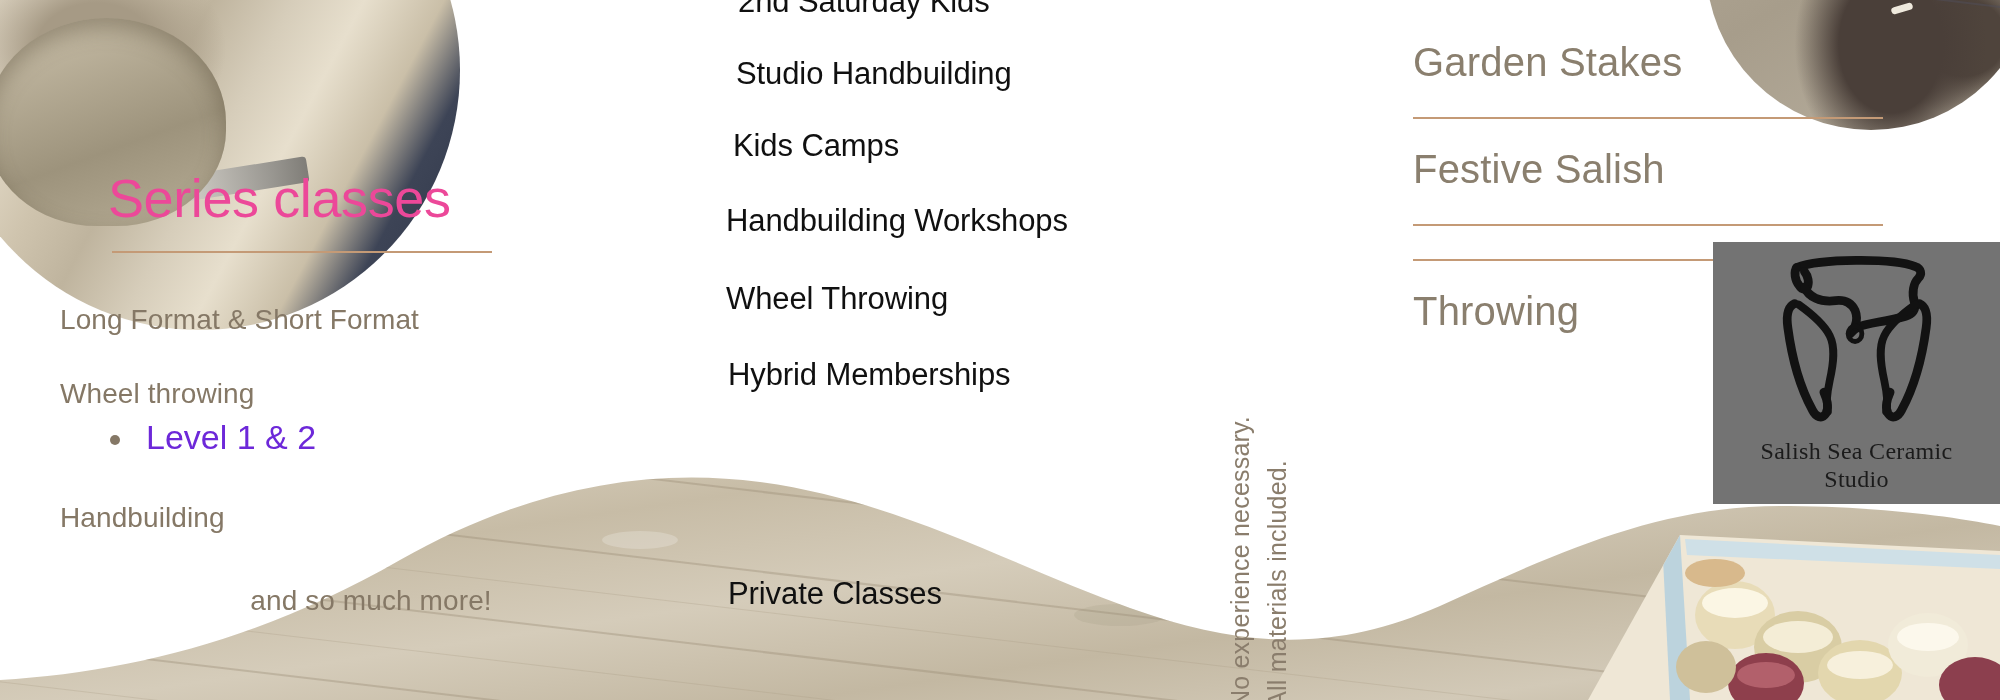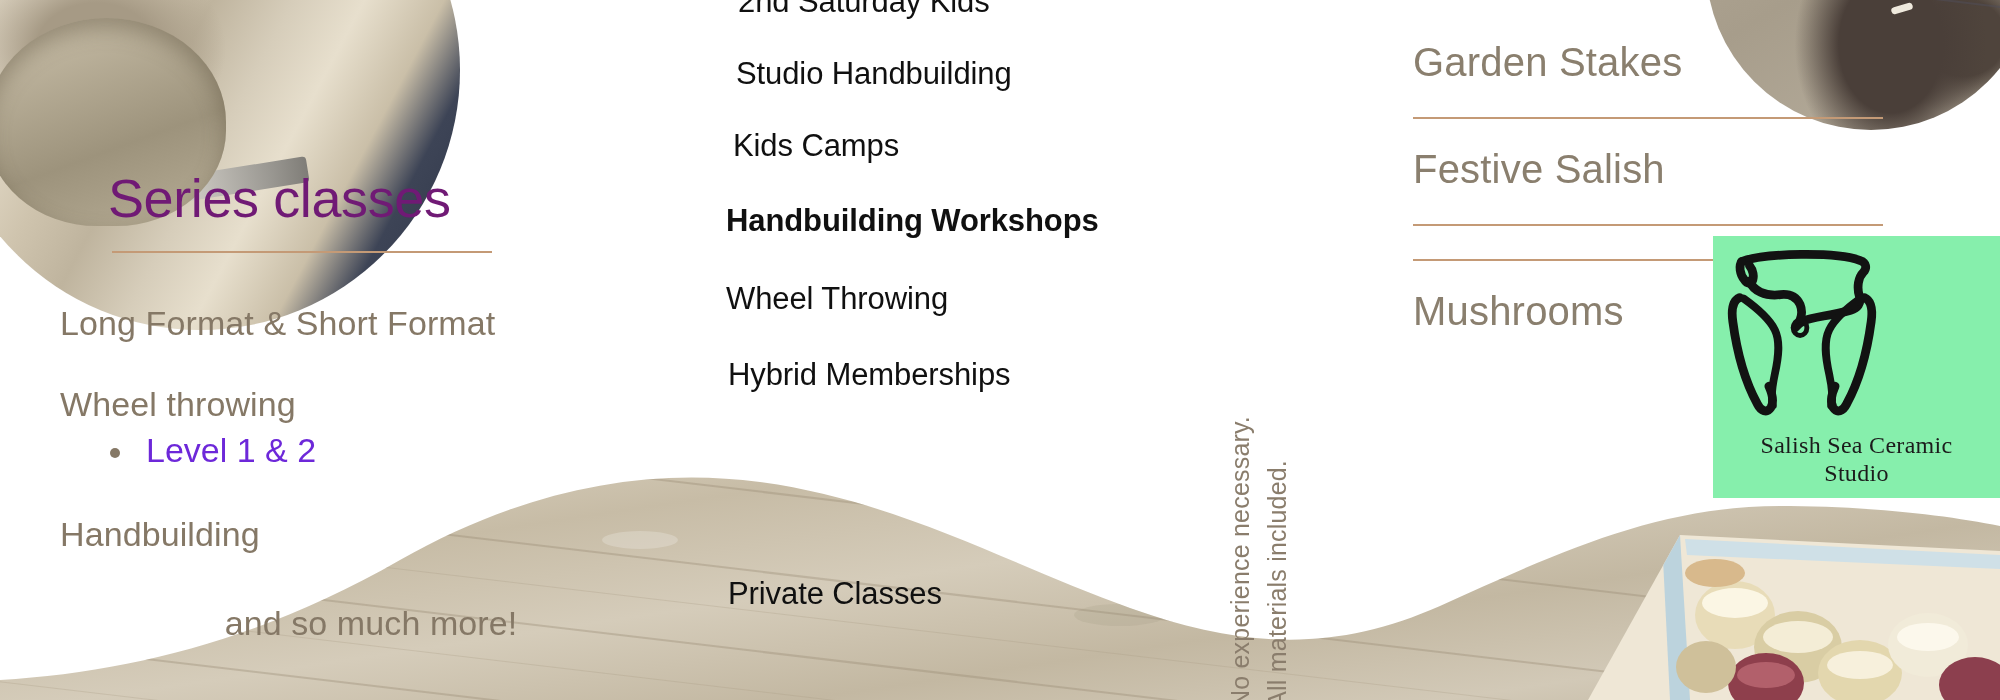--- a/index.html
+++ b/index.html
@@ -102,34 +102,34 @@
 
   
   .col { position: absolute; }
 
   
   #col-series { left: 42px; top: 170px; width: 640px; }
 
   #series-title {
     font-size: 54px;
     font-weight: 400;
-    color: #701a75;
+    color: #ec4899;
     letter-spacing: -.4px;
     padding-left: 66px;
     line-height: 1.05;
   }
   #series-rule {
     margin: 24px 0 0 70px;
     width: 380px;
     height: 2px;
     background: #c49a76;
   }
   .left-line {
     color: #857866;
-    font-size: 34px;
+    font-size: 28px;
     font-weight: 400;
     line-height: 1.1;
     letter-spacing: .1px;
     margin-left: 18px;
   }
   #left-line-1 { margin-top: 52px; }
   #left-line-2 { margin-top: 44px; }
   #left-bullets { list-style: none; margin: 6px 0 0 60px; }
   #left-bullets li {
     color: #6d28d9;
@@ -154,21 +154,21 @@
   .mid-item {
     color: #101010;
     font-size: 31px;
     font-weight: 500;
     line-height: 1.04;
     letter-spacing: -.1px;
   }
   #mid-0 { margin-top: 0px;  margin-left: 38px; }
   #mid-1 { margin-top: 40px; margin-left: 36px; }
   #mid-2 { margin-top: 40px; margin-left: 33px; }
-  #mid-3 { margin-top: 42px; margin-left: 26px; font-weight: bold; }
+  #mid-3 { margin-top: 42px; margin-left: 26px; }
   #mid-4 { margin-top: 46px; margin-left: 26px; }
   #mid-5 { margin-top: 10px; margin-left: 26px; }
   #mid-6 { margin-top: 44px; margin-left: 28px; }
 
   
   #vertical-notes {
     position: absolute;
     left: 1226px;
     bottom: -8px;
     height: 430px;
@@ -202,26 +202,27 @@
     margin: 33px 0 28px 0;
   }
   #rule-0 { width: 470px; }
   #rule-1 { width: 470px; }
   #rule-2 { width: 300px; }
 
   
   #logo-card {
     position: absolute;
     left: 1713px;
-    top: 236px;
+    top: 242px;
     width: 287px;
     height: 262px;
-    background: #86efac;
+    background: #737373;
     display: flex;
     flex-direction: column;
+    align-items: center;
     justify-content: flex-start;
     padding-top: 8px;
   }
   #logo-mark { width: 178px; height: 185px; }
   #logo-text {
     text-align: center;
     font-family: "Liberation Serif", serif;
     font-size: 24px;
     color: #1b1b1b;
     line-height: 1.18;
@@ -358,21 +359,21 @@
     <div class="prod-rule" id="rule-0"></div>
 
     <div class="prod-row">
       <div class="prod-label">Festive Salish</div>
     </div>
     <div class="prod-rule" id="rule-1"></div>
 
     <div class="prod-rule" id="rule-2"></div>
 
     <div class="prod-row">
-      <div class="prod-label">Mushrooms</div>
+      <div class="prod-label">Throwing</div>
     </div>
   </div>
 
   <div id="logo-card">
     <svg id="logo-mark" viewBox="0 0 180 190">
       <g fill="none" stroke="#121212" stroke-linecap="round" stroke-linejoin="round">
         <path d="M28,18 C52,9 126,8 150,17 C156,19 157,25 153,29
                  C148,34 146,44 149,54 C151,61 147,66 140,68
                  C118,74 100,75 92,79 C88,81 85,83 83,86" stroke-width="9"></path>
         <path d="M28,18 C25,22 26,31 31,37 C34,41 37,41 39,38

